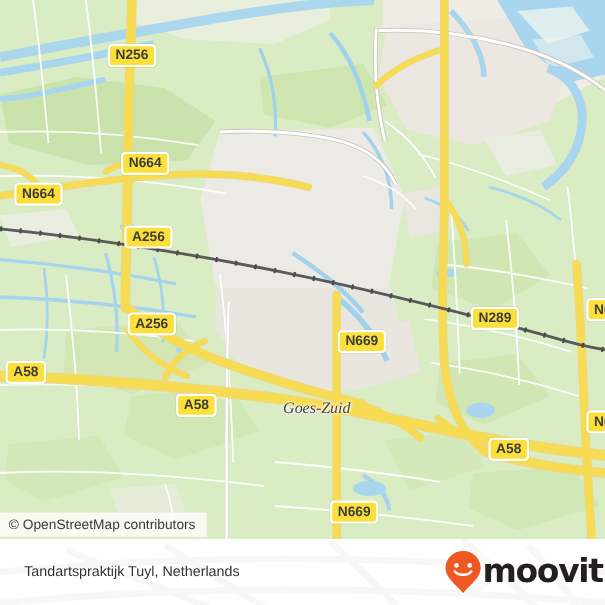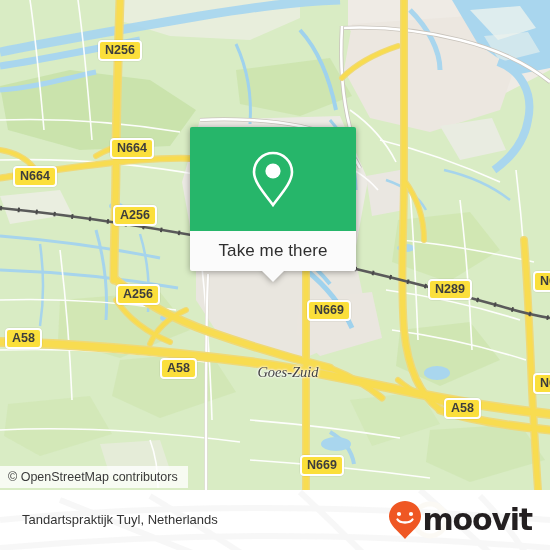--- a/index.html
+++ b/index.html
@@ -117,21 +117,21 @@
     top: 0;
     height: 60px;
     line-height: 60px;
     font-size: 13px;
     color: #333333;
     font-family: "Liberation Sans", sans-serif;
     white-space: nowrap;
   }
   #brand {
     position: absolute;
-    right: 18px;
+    right: 2px;
     top: 0;
     height: 60px;
     display: flex;
     align-items: center;
     gap: 0;
   }
   #brand-name {
     font-size: 30px;
     color: #231f20;
     font-family: "DejaVu Sans", sans-serif;
@@ -311,32 +311,20 @@
         <div style="position: absolute; left: 533px; top: 271px; background: rgb(251, 223, 59); border: 2px solid rgb(255, 255, 255); border-radius: 4px; padding: 1px 5px 2px; font-size: 12.5px; font-weight: bold; color: rgb(61, 61, 61); font-family: &quot;Liberation Sans&quot;, sans-serif; line-height: 14px; white-space: nowrap; z-index: 20; box-shadow: rgba(0, 0, 0, 0.08) 0px 0px 0px 0.5px;"><span>N6</span></div>
         <div style="position: absolute; left: 533px; top: 373px; background: rgb(251, 223, 59); border: 2px solid rgb(255, 255, 255); border-radius: 4px; padding: 1px 5px 2px; font-size: 12.5px; font-weight: bold; color: rgb(61, 61, 61); font-family: &quot;Liberation Sans&quot;, sans-serif; line-height: 14px; white-space: nowrap; z-index: 20; box-shadow: rgba(0, 0, 0, 0.08) 0px 0px 0px 0.5px;"><span>N6</span></div>
       </div>
 
     <div id="place-labels">
         <div style="position: absolute; left: 288px; top: 372px; transform: translate(-50%, -50%); font-style: italic; font-size: 14.5px; color: rgb(68, 68, 68); font-family: &quot;Liberation Serif&quot;, serif; white-space: nowrap; z-index: 22; text-shadow: rgb(255, 255, 255) 0px 0px 3px, rgb(255, 255, 255) 0px 0px 3px, rgb(255, 255, 255) 0px 0px 2px;"><span>Goes-Zuid</span></div>
       </div>
 
     <div class="attribution">© OpenStreetMap contributors</div>
 
-    <div id="callout">
-      <div id="callout-head">
-        <svg id="pin-icon" width="50" height="60" viewBox="0 0 50 60">
-          <path d="M25 4 C14.5 4 6 12.5 6 23 C6 33 16 44 25 56 C34 44 44 33 44 23 C44 12.5 35.5 4 25 4 Z" fill="none" stroke="#ffffff" stroke-width="2.6"></path>
-          <circle cx="25" cy="22" r="7.6" fill="#ffffff"></circle>
-        </svg>
-      </div>
-      <div id="callout-body">
-        <span id="callout-label">Take me there</span>
-        <span id="callout-tail"></span>
-      </div>
-    </div>
 
   </div>
 
   <div id="footer">
 
     <svg id="footer-watermark" width="550" height="550" viewBox="0 0 550 550">
       <g stroke="#7a7a7a" stroke-width="6" fill="none">
         <path d="M 60,500 C 110,520 160,540 210,560"></path>
         <path d="M 150,496 C 190,520 230,546 268,570"></path>
         <path d="M 300,492 C 330,520 358,548 384,574"></path>

